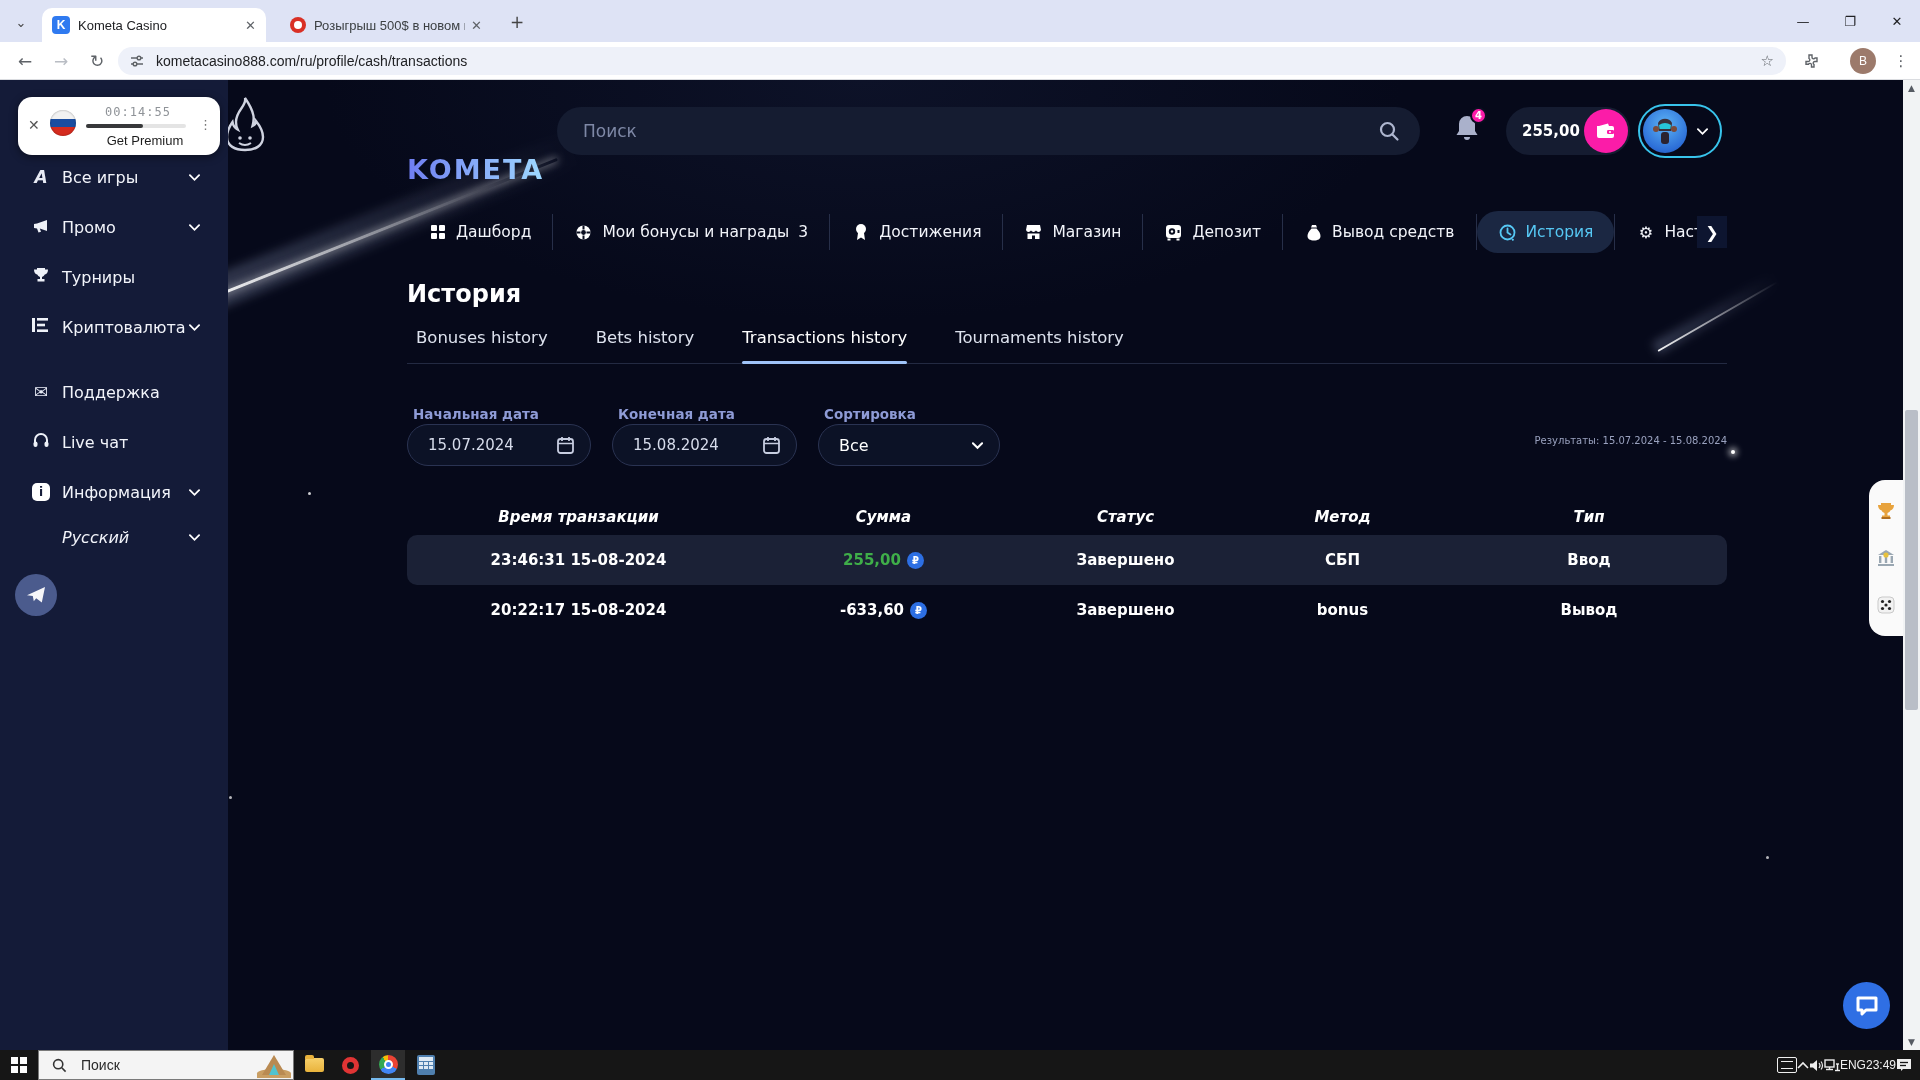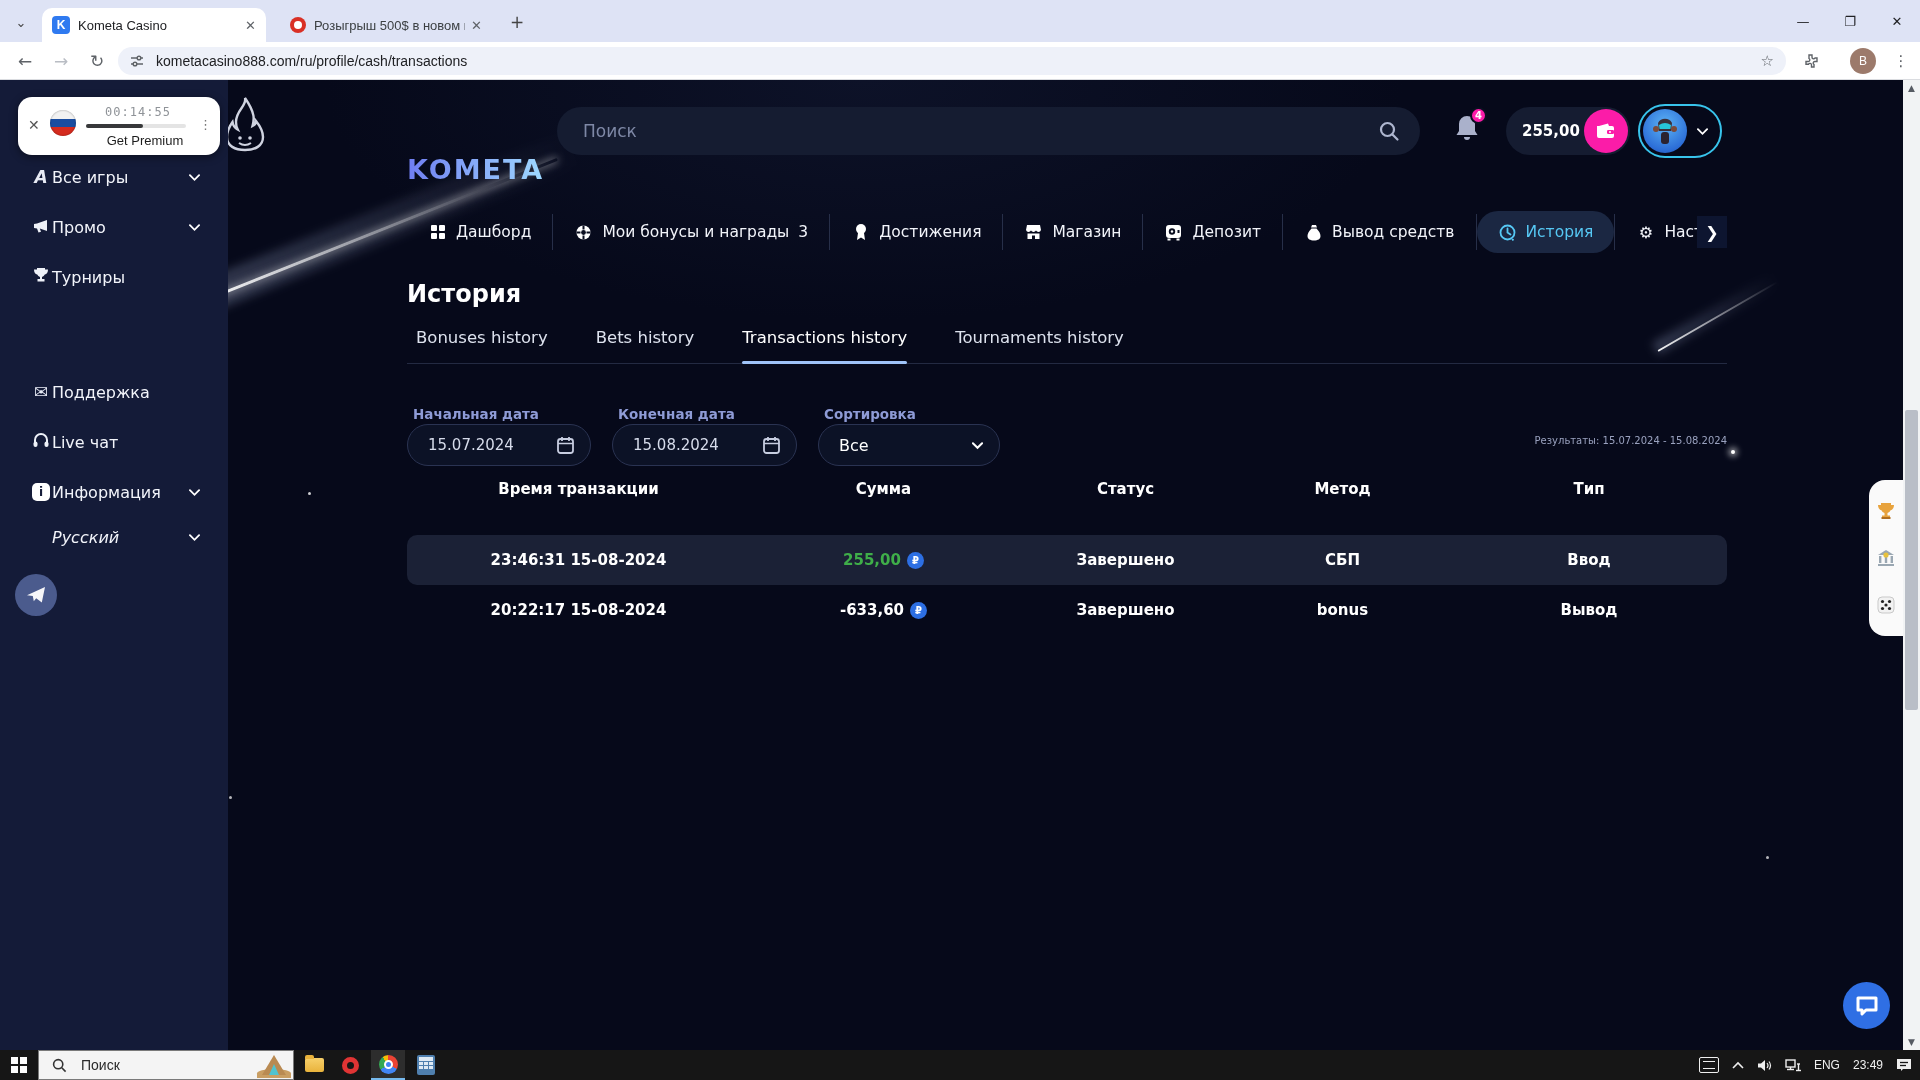--- a/index.html
+++ b/index.html
@@ -31,21 +31,21 @@
   #page { position:absolute; left:0; top:80px; width:1920px; height:970px; background:radial-gradient(900px 400px at 45% 0%, #0d1228 0%, #06091a 60%); overflow:hidden; color:#fff; }
 
   
   .streak { position:absolute; transform-origin:left center; background:linear-gradient(90deg, rgba(255,255,255,.95), rgba(255,255,255,0)); border-radius:3px; }
   .streak.faint { background:linear-gradient(90deg, rgba(200,215,255,.22), rgba(200,215,255,0)); filter:blur(4px); }
   .dot { position:absolute; background:#fff; border-radius:50%; }
 
   #sidebar { position:absolute; left:0; top:0; width:228px; height:970px; background:#141b38; z-index:4; }
   .side-item { position:absolute; left:0; width:228px; height:40px; display:flex; align-items:center; cursor:pointer; }
   .side-item .sicon { width:22px; margin-left:30px; text-align:center; font-size:17px; color:#e8ebf5; flex:0 0 auto; }
-  .side-item .slabel { font-size:16px; font-weight:500; color:#f2f4fa; }
+  .side-item .slabel { margin-left:10px; font-size:16px; font-weight:500; color:#f2f4fa; }
   .side-item .schev { position:absolute; right:28px; }
   .chev { display:inline-block; width:11px; height:11px; }
   .flag-ru { width:20px; height:20px; border-radius:50%; overflow:hidden; background:linear-gradient(#fff 33%, #0a3b8c 33% 66%, #d52b1e 66%); }
   .infobox { width:18px; height:18px; background:#fff; color:#141b38; border-radius:5px; font-size:12px; font-weight:bold; display:flex; align-items:center; justify-content:center; margin:0 auto;}
   #tg-btn { position:absolute; left:15px; top:494px; width:42px; height:42px; border-radius:50%; background:#4b5b8d; display:flex; align-items:center; justify-content:center; }
 
   
   #prem-card { position:absolute; left:18px; top:17px; width:202px; height:58px; background:#fff; border-radius:14px; box-shadow:0 2px 8px rgba(0,0,0,.45); z-index:6; }
   #prem-card .close { position:absolute; left:10px; top:20px; color:#555; font-size:14px; }
   #prem-card .pflag { position:absolute; left:32px; top:13px; width:26px; height:26px; border-radius:50%; background:linear-gradient(#f2f2f2 34%, #1a4da0 34% 67%, #d52b1e 67%); box-shadow:inset 0 0 2px rgba(0,0,0,.4); }
@@ -85,21 +85,21 @@
   .htab { font-size:16.5px; color:#dde2ee; position:relative; display:flex; align-items:flex-start; padding-top:2px; cursor:pointer; white-space:nowrap;}
   .htab.active { color:#fff; }
   .htab.active::after { content:""; position:absolute; left:0; right:0; bottom:-1px; height:3px; border-radius:2px; background:#9fc3f8; }
 
   .f-label { position:absolute; font-size:13.5px; font-weight:bold; color:#8e9bd6; }
   .f-input { position:absolute; top:344px; height:42px; border:1px solid #2a3352; border-radius:21px; background:#0c1226; display:flex; align-items:center; justify-content:space-between; padding:0 16px 0 20px; font-size:15px; color:#d6dbea; cursor:pointer;}
   #results-note { position:absolute; right:193px; top:355px; font-size:10px; color:#9aa2bf; }
 
   
   .trow { position:absolute; left:407px; width:1320px; height:50px; display:grid; grid-template-columns:343px 267px 217px 217px 276px; align-items:center; text-align:center; font-size:15px; font-weight:bold; }
-  #thead { top:396px; height:26px; }
+  #thead { top:424px; height:26px;font-style:italic; }
   #row1 { top:455px; background:#1b2136; border-radius:10px; }
   #row2 { top:505px; }
   .amt-cell { display:flex; align-items:center; justify-content:center; gap:6px; }
   .amt-green { color:#3fae49; }
   .coin { width:17px; height:17px; border-radius:50%; background:#2d6fe3; color:#fff; font-size:10px; font-weight:bold; display:flex; align-items:center; justify-content:center; }
 
   
   #ext-panel { position:absolute; left:1869px; top:400px; width:34px; height:156px; background:#fafafa; border-radius:16px 0 0 16px; display:flex; flex-direction:column; align-items:center; justify-content:space-around; padding:8px 0; z-index:6;}
   #scrollbar { position:absolute; left:1903px; top:0; width:17px; height:970px; background:#f1f3f4; z-index:5; }
   #scroll-thumb { position:absolute; left:2px; top:330px; width:13px; height:300px; background:#b9bec7; border-radius:2px; }
@@ -121,21 +121,21 @@
   .tbicon { position:absolute; top:0; width:34px; height:30px; display:flex; align-items:center; justify-content:center; }
   .tbicon.active-app { background:rgba(255,255,255,.10); border-bottom:2px solid #76b9ed; }
   .folder { position:relative; width:19px; height:14px; background:linear-gradient(#f7d06a,#e9b33c); border-radius:2px; }
   .folder::before { content:""; position:absolute; left:0; top:-3px; width:9px; height:4px; background:#e9b33c; border-radius:2px 2px 0 0; }
   .opera-o { width:17px; height:17px; border-radius:50%; border:5px solid #e03434; }
   .chrome-ico { width:19px; height:19px; border-radius:50%; background:conic-gradient(#ea4335 0 33%, #4285f4 33% 66%, #34a853 66% 89%, #fbbc05 89% 100%); position:relative; }
   .chrome-ico::after { content:""; position:absolute; left:5px; top:5px; width:9px; height:9px; border-radius:50%; background:#4285f4; border:2px solid #fff; box-sizing:border-box;}
   .calc-ico { width:18px; height:20px; background:#4f7fae; border-radius:2px; display:grid; grid-template-columns:repeat(3,4px); grid-template-rows:4px 3px 3px 3px; gap:1px; padding:2px; }
   .calc-ico span { background:#dfeaf4; }
   .calc-ico .top { grid-column:1/4; }
-  #tray { position:absolute; right:0; top:0; height:30px; display:flex; align-items:center; gap:13px; padding-right:8px; color:#eee; }
+  #tray { position:absolute; right:0; top:0; height:30px; display:flex; align-items:center; padding-right:8px; color:#eee; }
   .tray-txt { font-size:12px; font-family:"Liberation Sans",sans-serif; color:#f0f0f0; }
   .newsico { width:20px; height:16px; border:1.5px solid #efefef; border-radius:2px; display:flex; align-items:center; justify-content:center; }
   .newsico span { display:block; width:12px; height:8px; border-top:1.5px solid #efefef; border-bottom:1.5px solid #efefef; }
 </style>
 </head>
 <body>
 
 <div id="tabstrip">
   <div class="tabsearch">⌄</div>
 
@@ -211,20 +211,34 @@
       <svg class="chev schev" viewBox="0 0 12 8">
           <path d="M1 1.5l5 5 5-5" fill="none" stroke="#fff" stroke-width="2" stroke-linecap="round"></path>
         </svg>
     </div>
     <div class="side-item" style="top:177px;">
       <span class="sicon"><svg width="18" height="18" viewBox="0 0 18 18">
             <path d="M5 2h8v1.5h3c0 3-1.3 4.5-3.2 5A4.6 4.6 0 0 1 10 11v2h2.5v2.5h-7V13H8v-2a4.6 4.6 0 0 1-2.8-2.5C3.3 8 2 6.5 2 3.5h3z" fill="#eef1f8"></path>
           </svg></span>
       <span class="slabel">Турниры</span>
     </div>
+    <div class="side-item" style="top:227px;">
+      <span class="sicon"><svg width="18" height="16" viewBox="0 0 18 16">
+            <g fill="#eef1f8">
+              <rect x="0" y="1" width="3" height="14"></rect>
+              <rect x="5" y="1" width="11" height="2.6"></rect>
+              <rect x="5" y="6.7" width="8" height="2.6"></rect>
+              <rect x="5" y="12.4" width="11" height="2.6"></rect>
+            </g>
+          </svg></span>
+      <span class="slabel">Криптовалюта</span>
+      <svg class="chev schev" viewBox="0 0 12 8">
+          <path d="M1 1.5l5 5 5-5" fill="none" stroke="#fff" stroke-width="2" stroke-linecap="round"></path>
+        </svg>
+    </div>
     <div class="side-item" style="top:292px;">
       <span class="sicon">✉</span>
       <span class="slabel">Поддержка</span>
     </div>
     <div class="side-item" style="top:342px;">
       <span class="sicon"><svg width="18" height="16" viewBox="0 0 18 16">
             <path d="M3 12V8a6 6 0 0 1 12 0v4" fill="none" stroke="#eef1f8" stroke-width="2"></path>
             <rect x="1.5" y="9.5" width="4" height="5.5" rx="2" fill="#eef1f8"></rect>
             <rect x="12.5" y="9.5" width="4" height="5.5" rx="2" fill="#eef1f8"></rect>
           </svg></span>

